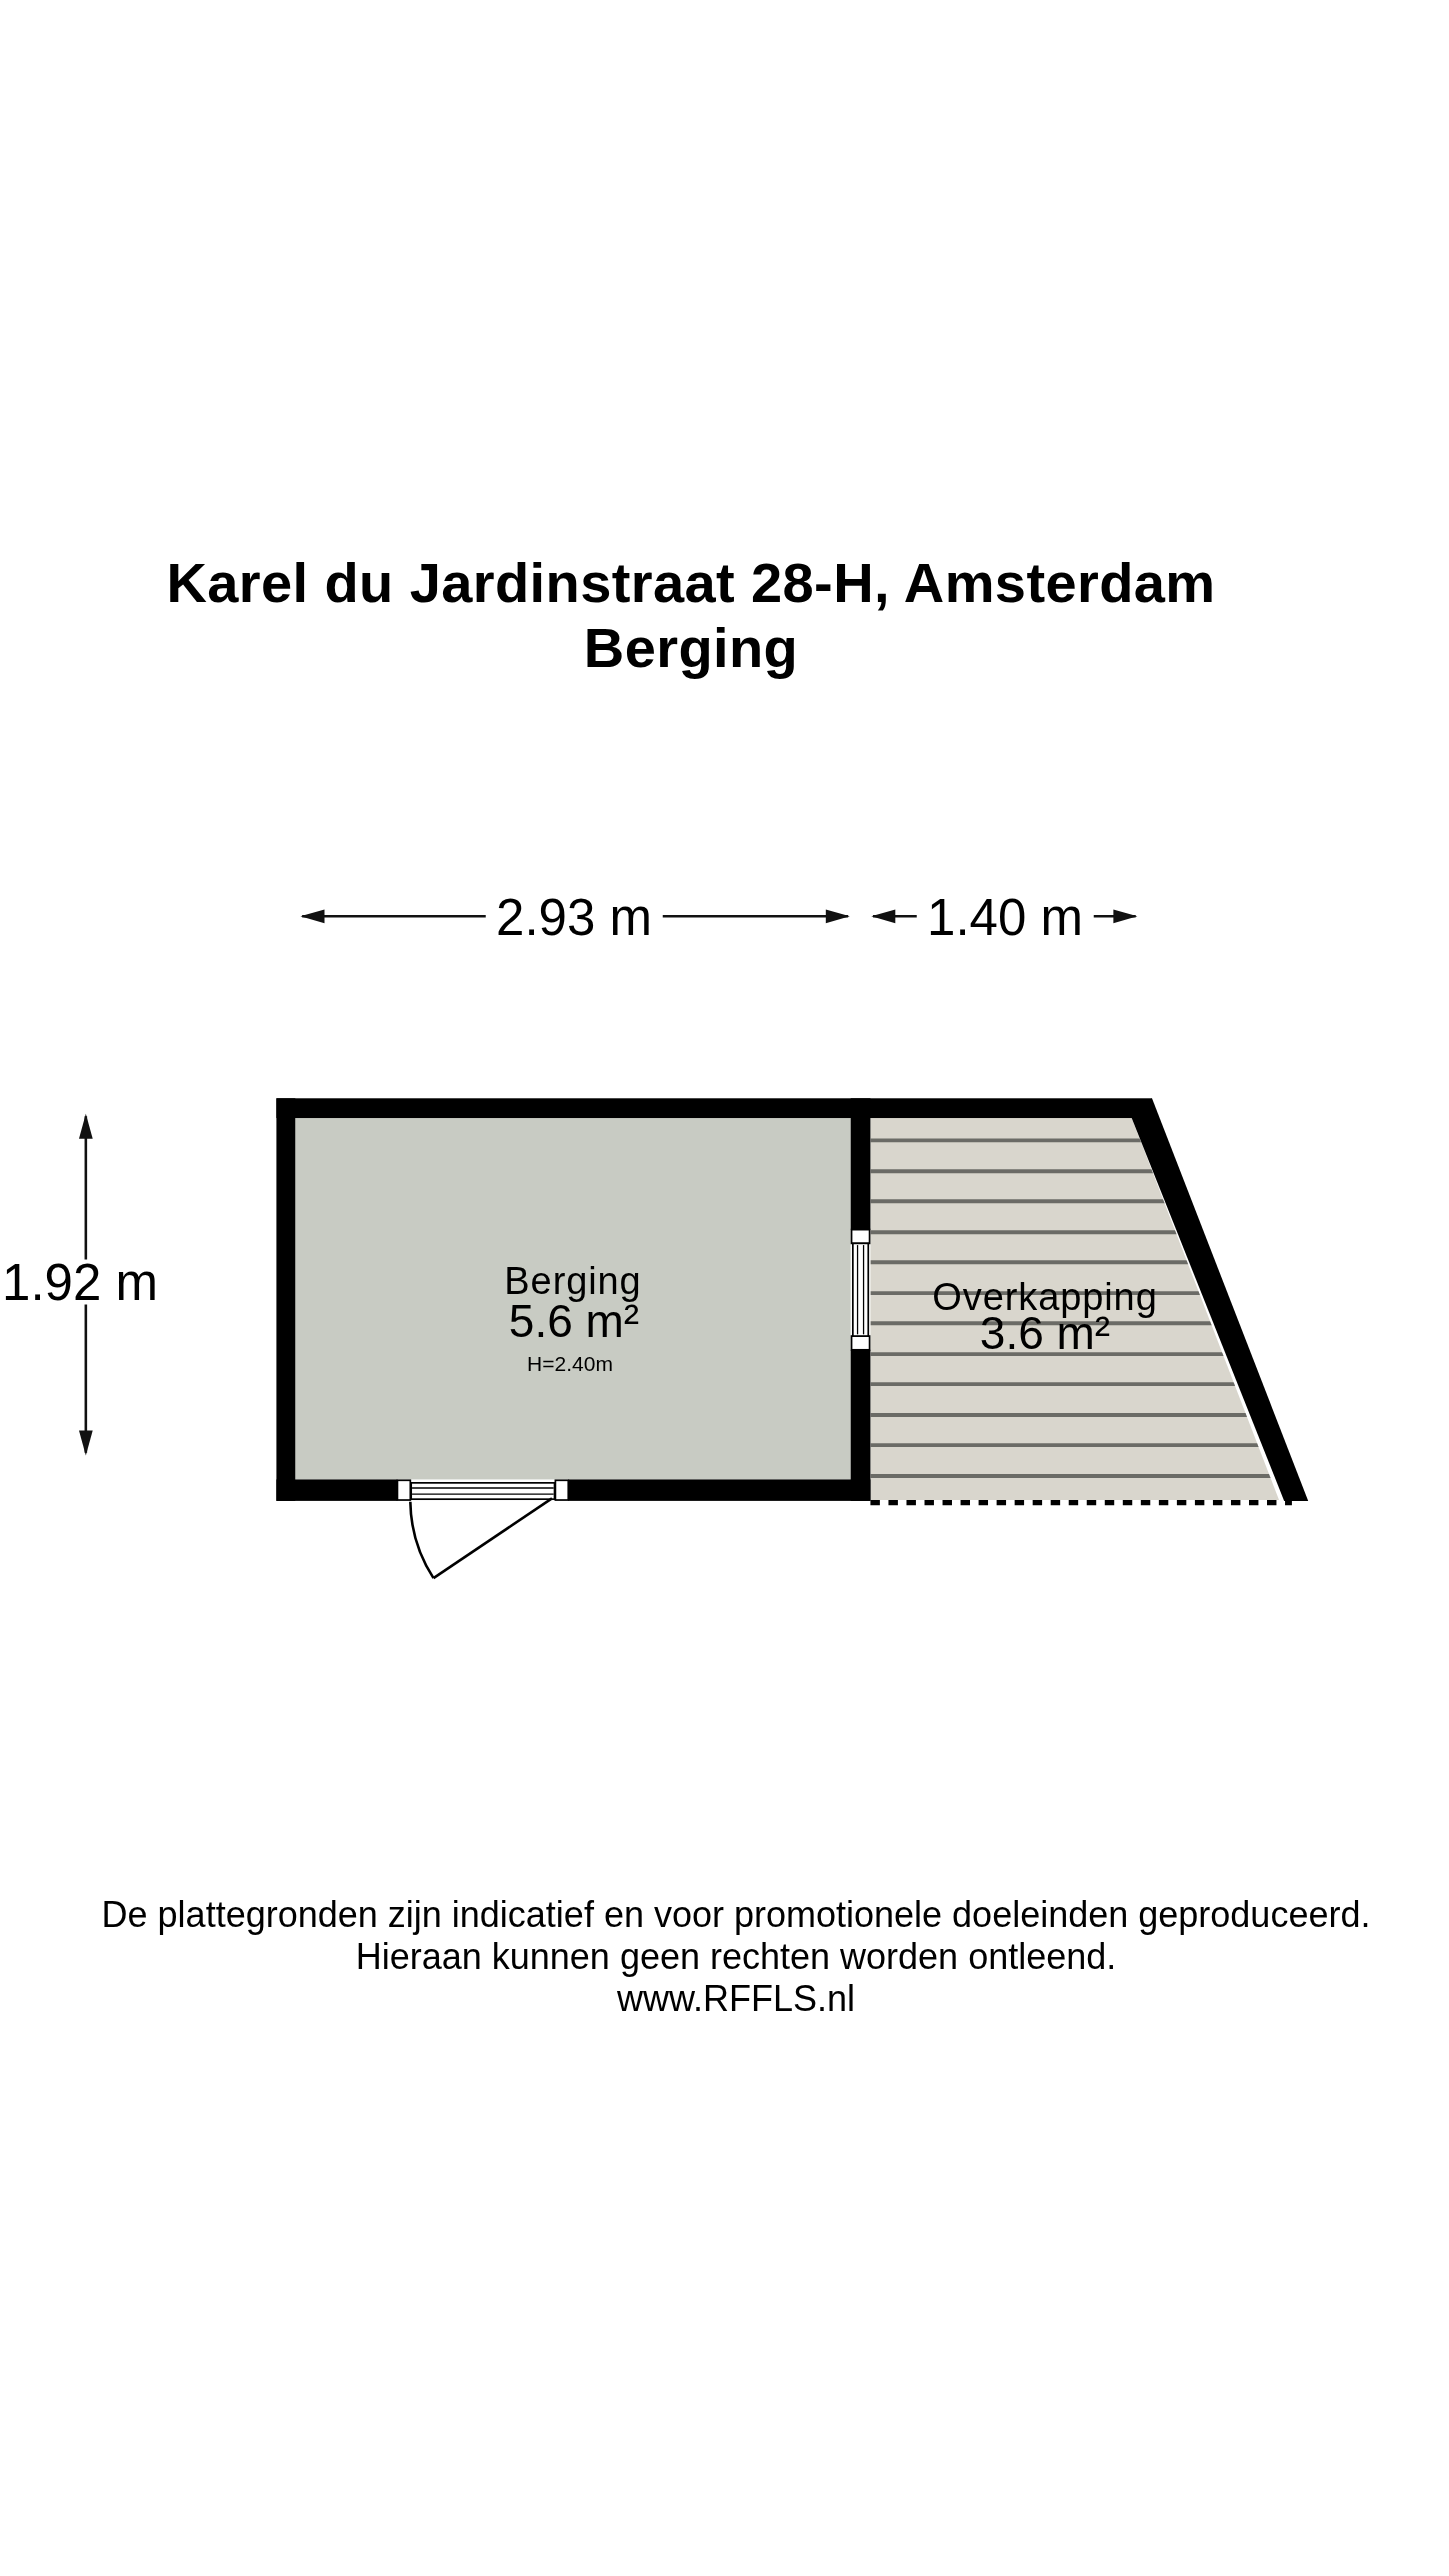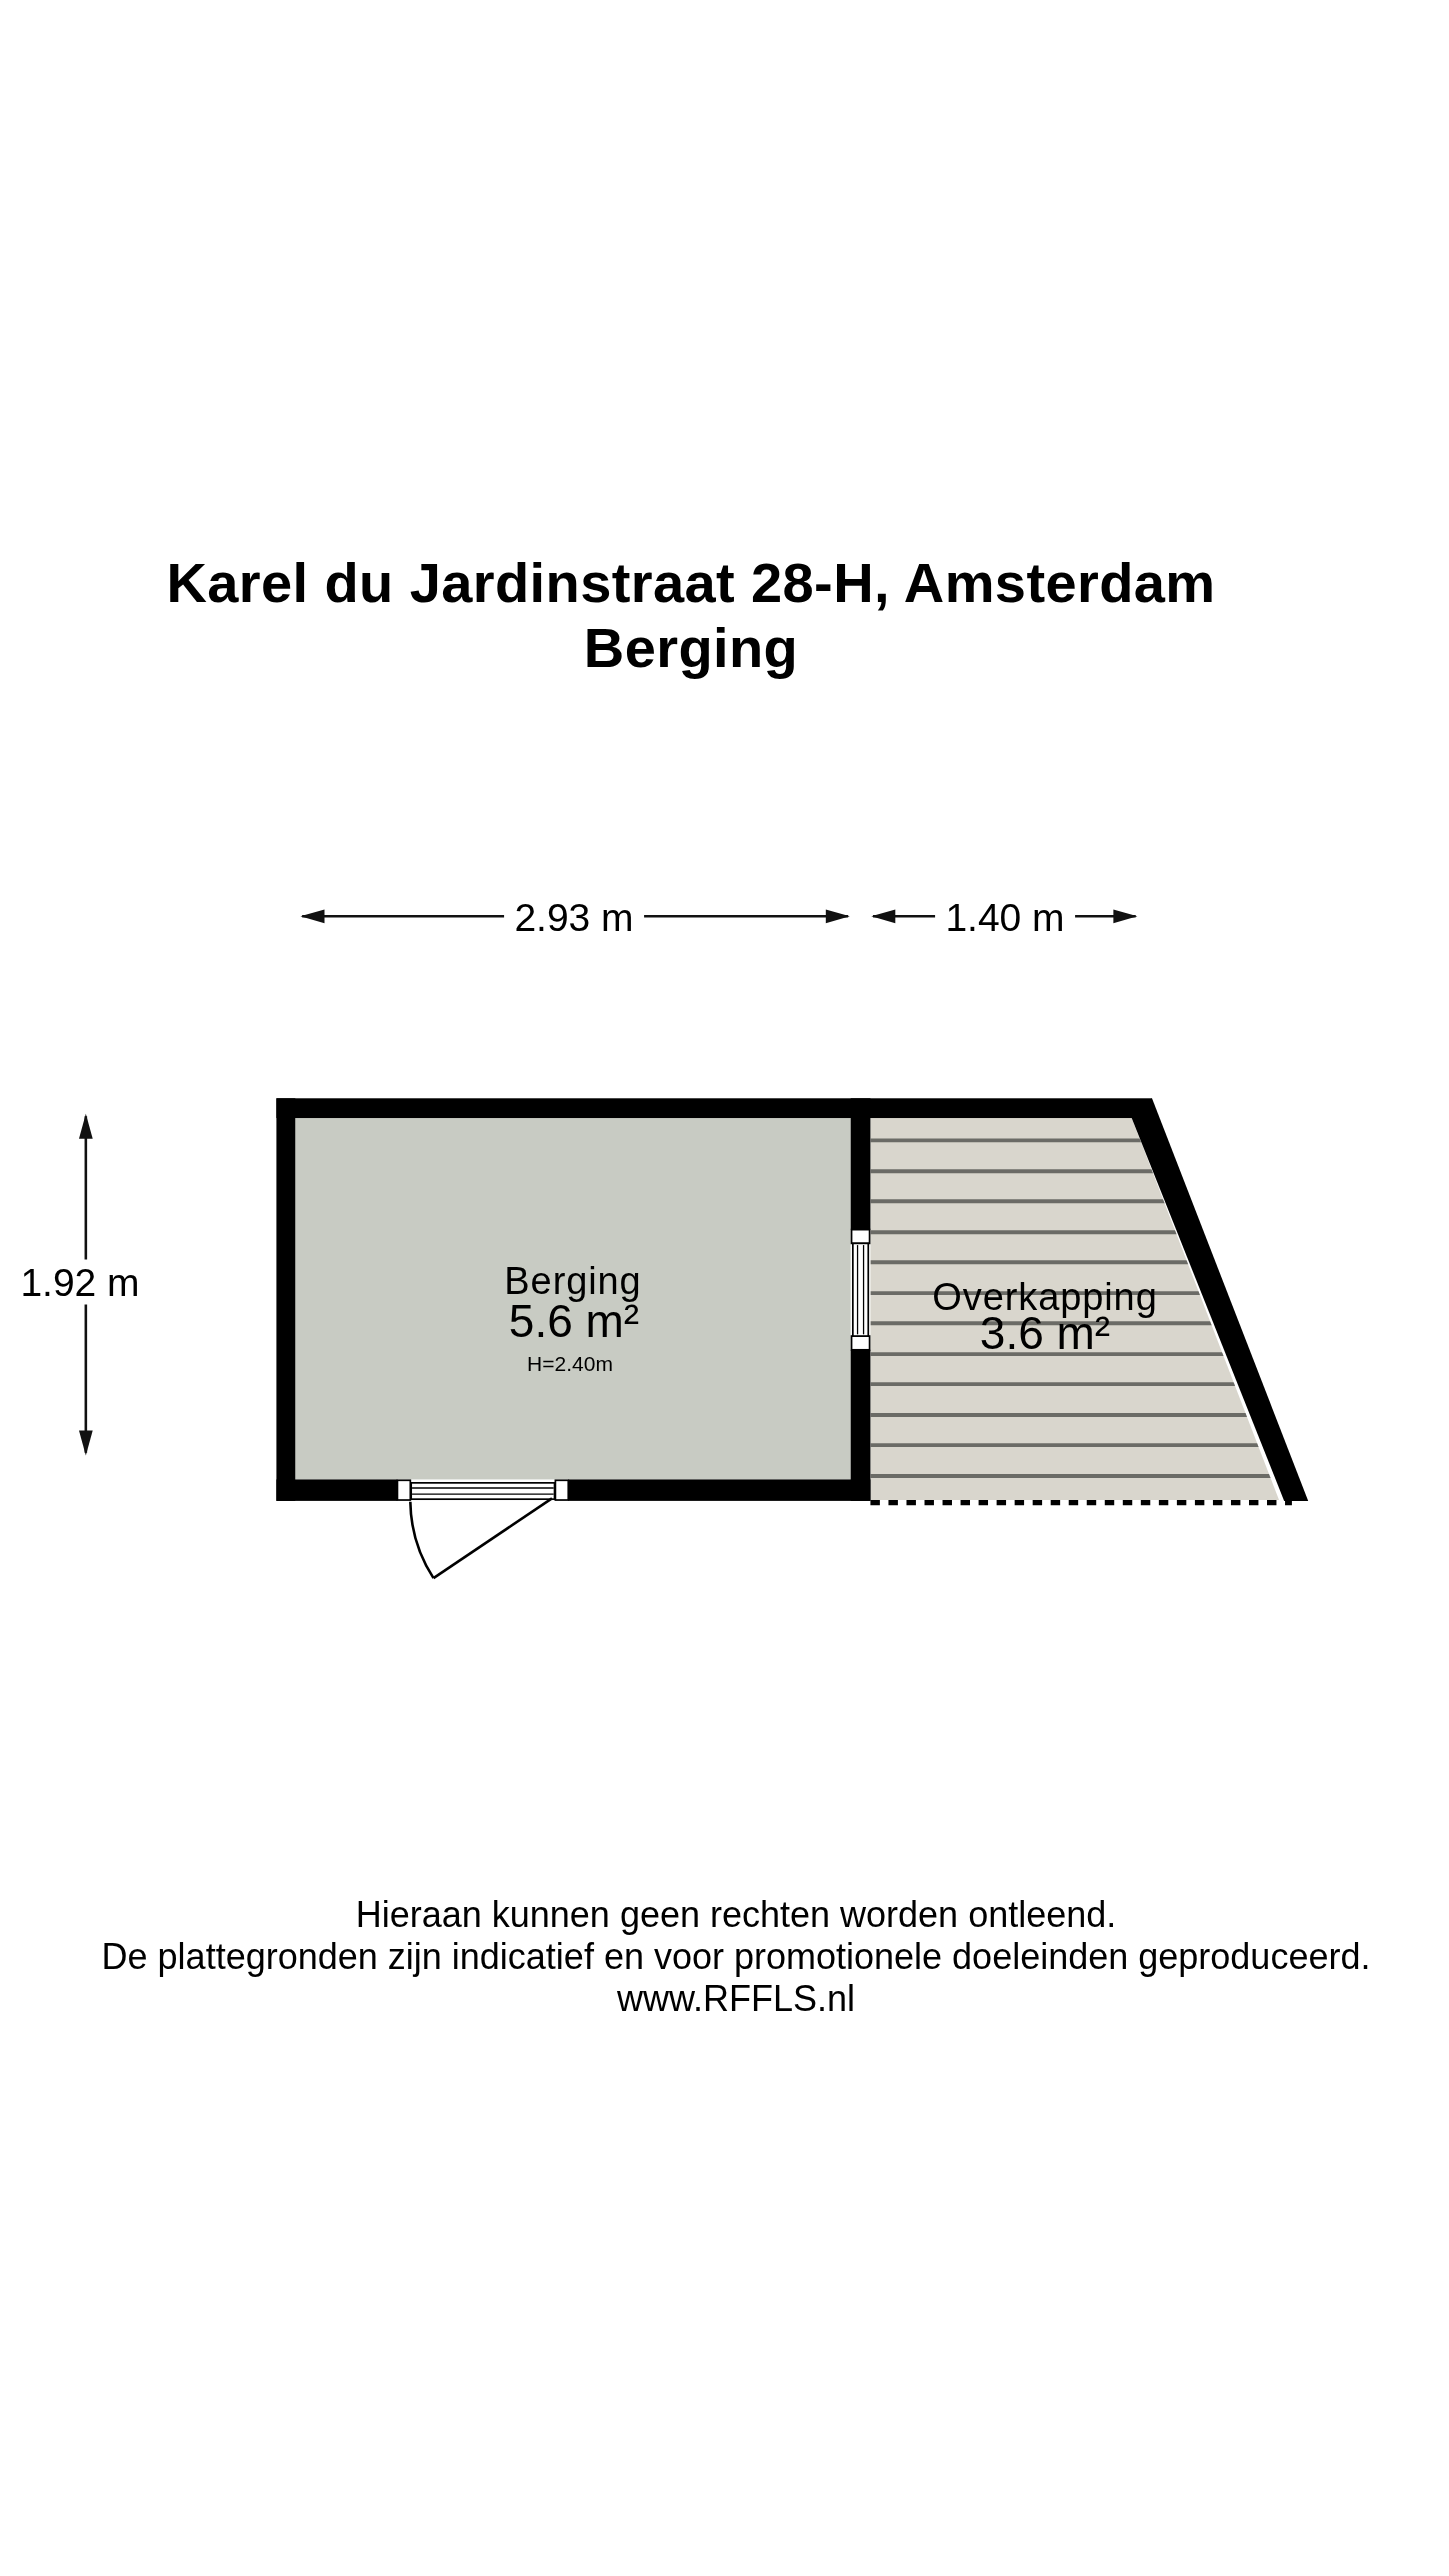--- a/index.html
+++ b/index.html
@@ -30,21 +30,21 @@
   .center-x{transform:translateX(-50%);}
   .title-block{
     top:550px;left:691px;
     text-align:center;
     font-weight:bold;
     font-size:56px;
     line-height:65px;
     letter-spacing:0.4px;
   }
   .dim-label{
-    font-size:39px;
+    font-size:51px;
     background:var(--background);
     padding:0 10.3px;
     line-height:45px;
   }
   .room-label{font-size:38px;letter-spacing:0.9px;}
   .room-area{font-size:46px;}
   .room-height{font-size:21px;}
   .footer-block{
     top:1894px;left:736px;
     text-align:center;
@@ -139,19 +139,19 @@
   <span class="abs center-xy dim-label" style="left:80px;top:1282px;">1.92 m</span>
 
   <span class="abs center-xy room-label" style="left:573px;top:1281px;">Berging</span>
   <span class="abs center-xy room-area" style="left:574px;top:1321px;">5.6 m²</span>
   <span class="abs center-xy room-height" style="left:570px;top:1364px;">H=2.40m</span>
 
   <span class="abs center-xy room-label" style="left:1045px;top:1297px;">Overkapping</span>
   <span class="abs center-xy room-area" style="left:1045px;top:1333px;">3.6 m²</span>
 
   <div class="abs center-x footer-block">
+    <div>De plattegronden zijn indicatief en voor promotionele doeleinden geproduceerd.</div>
     <div>Hieraan kunnen geen rechten worden ontleend.</div>
-    <div>De plattegronden zijn indicatief en voor promotionele doeleinden geproduceerd.</div>
     <div>www.RFFLS.nl</div>
   </div>
 
 </div>
 
 
 </body></html>

